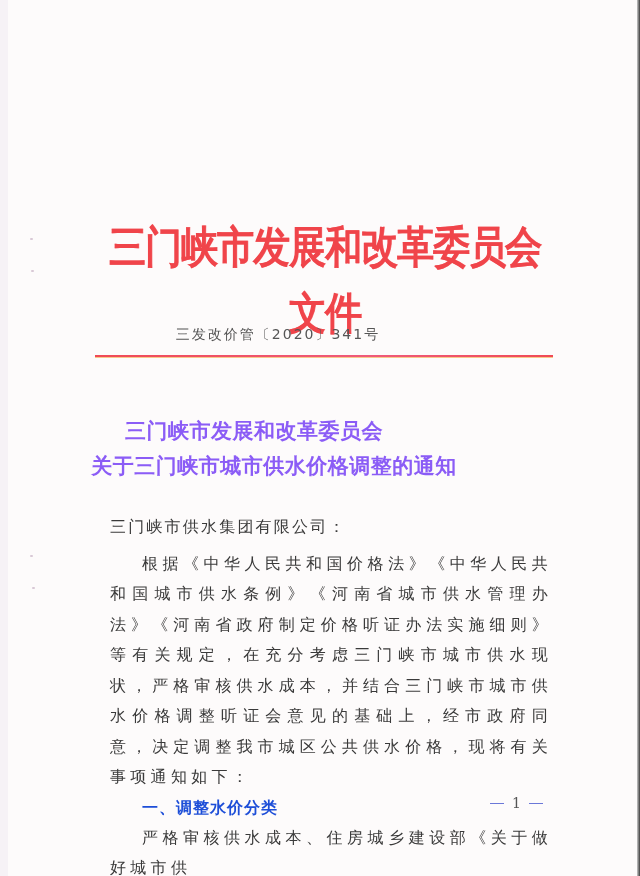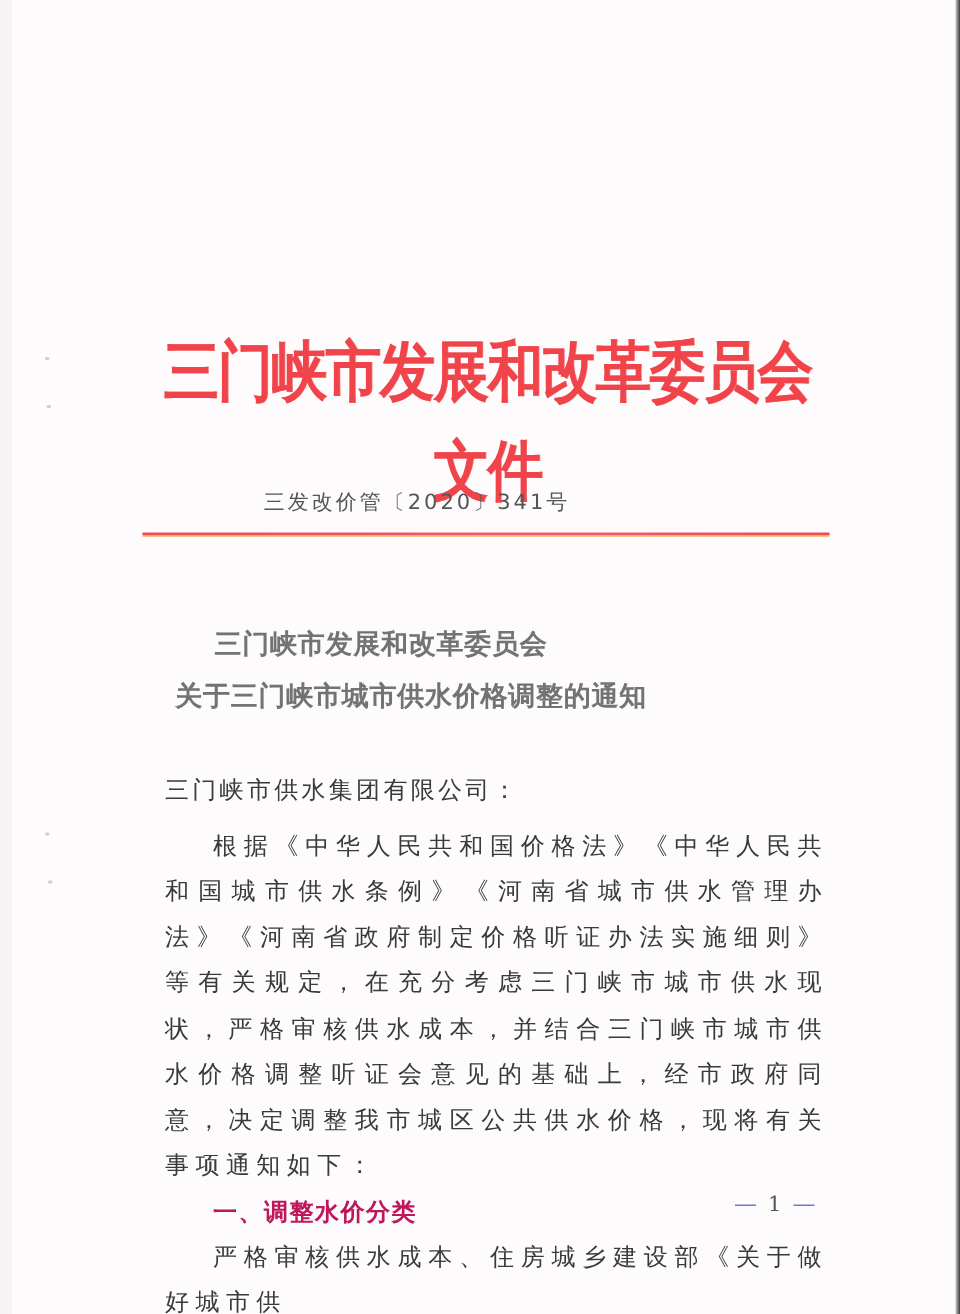--- a/index.html
+++ b/index.html
@@ -74,22 +74,22 @@
       background: linear-gradient(to right, #f04a55, #ef5a7a 60%, #f04a55);
       box-shadow: 0 1px 0 #f8c98a;
     }
     .title {
       position: absolute;
       left: 0;
       width: 508px;
       text-align: center;
       font-family: "DejaVu Serif", "Liberation Serif", serif;
       font-weight: bold;
-      font-size: 18px;
-      color: #737373;
+      font-size: 21px;
+      color: #8b5cf6;
       letter-spacing: 0.5px;
     }
     .title-line-1 { top: 417px; }
     .title-line-2 { top: 452px; padding-left: 20px; }
     .body {
       position: absolute;
       left: 110px;
       top: 512px;
       width: 442px;
       font-family: "DejaVu Sans", "Liberation Sans", sans-serif;
@@ -105,21 +105,21 @@
     .salutation {
       margin-bottom: 6px !important;
       letter-spacing: 2.2px !important;
     }
     .indent {
       text-indent: 2em;
     }
     .section-heading {
       font-weight: bold;
       font-family: "DejaVu Sans", "Liberation Sans", sans-serif;
-      color: #be185d;
+      color: #1d4ed8;
       letter-spacing: 1px;
       padding-left: 2em;
       line-height: 30px;
     }
     .page-number {
       position: absolute;
       left: 490px;
       top: 795px;
       font-family: "DejaVu Serif", "Liberation Serif", serif;
       font-size: 14px;

